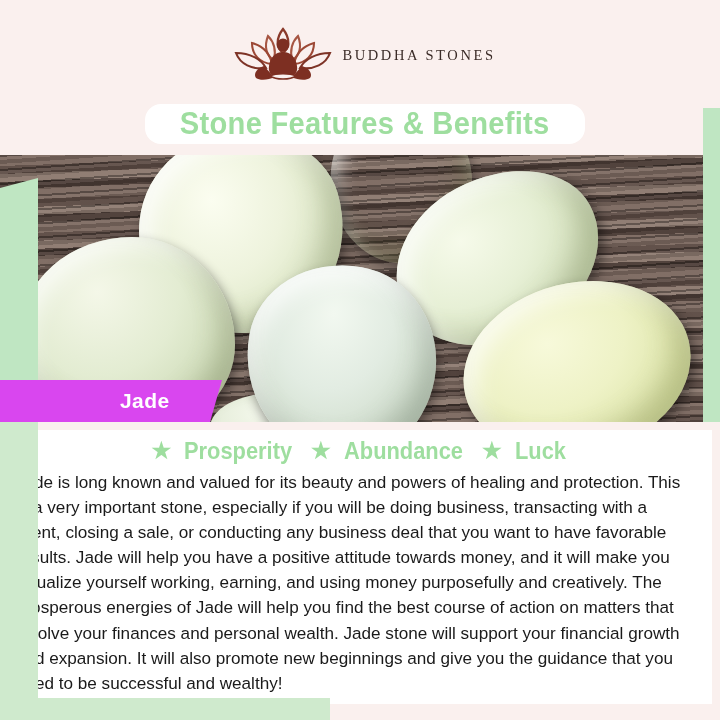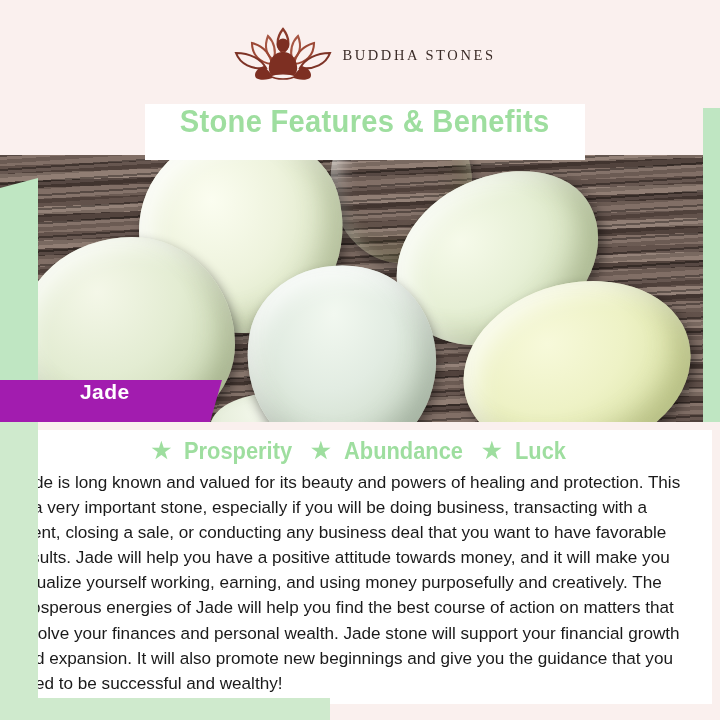--- a/index.html
+++ b/index.html
@@ -48,23 +48,23 @@
   .logo-mark { width:118px; height:62px; display:block; }
   .logo-text {
     font-family:"Liberation Serif", serif;
     font-size:14.5px; letter-spacing:2.6px;
     color:#3a2b27; margin-top:3px; font-weight:400;
   }
 
   
   .title-band {
     position:absolute; top:104px; left:145px;
-    width:440px; height:56px;
+    width:440px; height:40px;
     background:#ffffff; z-index:3;
-    display:flex; justify-content:center;
+    display:flex; align-items:center; justify-content:center;border-radius:16px;
   }
   .title-band .title {
     font-family:"Liberation Sans Narrow","Liberation Sans", sans-serif;
     font-weight:bold; font-size:31px;
     color:#9ede9f; letter-spacing:.3px;
     white-space:nowrap;
     transform:scaleX(.94); transform-origin:center;
   }
 
   
@@ -118,23 +118,23 @@
         box-shadow:inset -14px -16px 26px rgba(105,112,55,.30), inset 10px 12px 22px rgba(255,255,255,.7), 3px 6px 12px rgba(0,0,0,.42); }
   .s7 { left:210px; top:238px; width:130px; height:70px;
         border-radius:50%;
         background:radial-gradient(ellipse at 40% 30%, #f4f8ec 0%, #e4ecd8 50%, #cdd9bb 100%);
         box-shadow:inset -8px -8px 16px rgba(90,100,60,.25), 2px 4px 10px rgba(0,0,0,.35); }
 
   
   .jade-bar {
     position:absolute; left:0; top:380px;
     width:222px; height:42px; z-index:5;
-    background:#a21caf;
+    background:#d946ef;
     clip-path:polygon(0 0, 222px 0, 210px 42px, 0 42px);
-    display:flex; 
+    display:flex; align-items:center;padding-left:40px;
   }
   .jade-bar .jade-label {
     margin-left:80px; color:#ffffff;
     font-size:21px; font-weight:bold; letter-spacing:.4px;
   }
 
   
   .panel {
     position:absolute; left:0; top:422px; width:720px; height:298px;
     background:#faf0ee; z-index:3;

